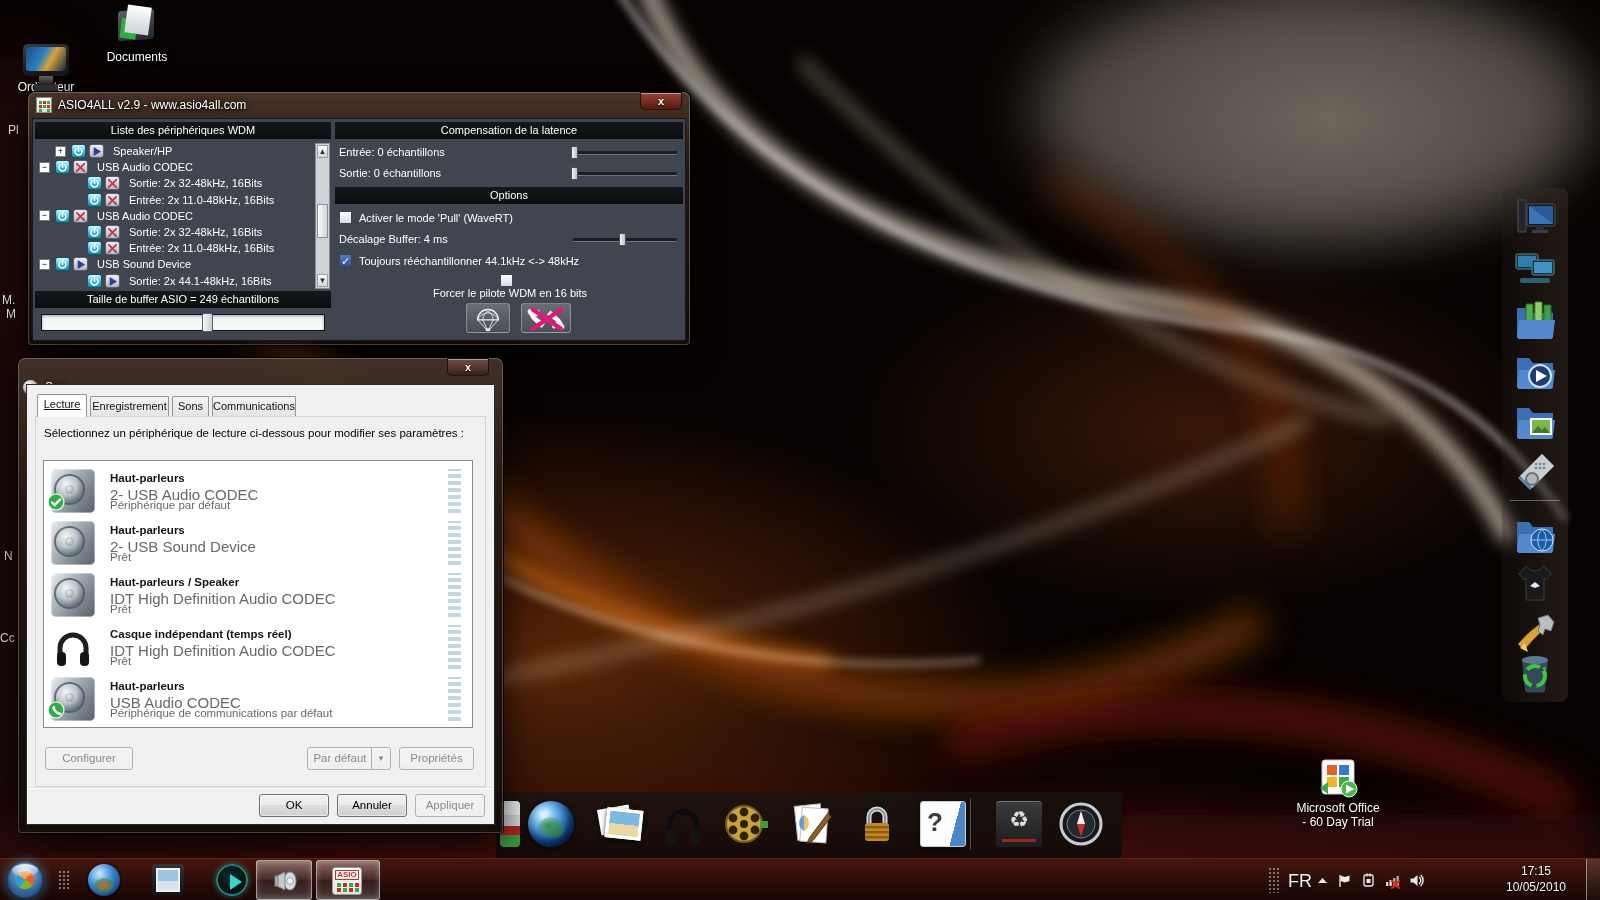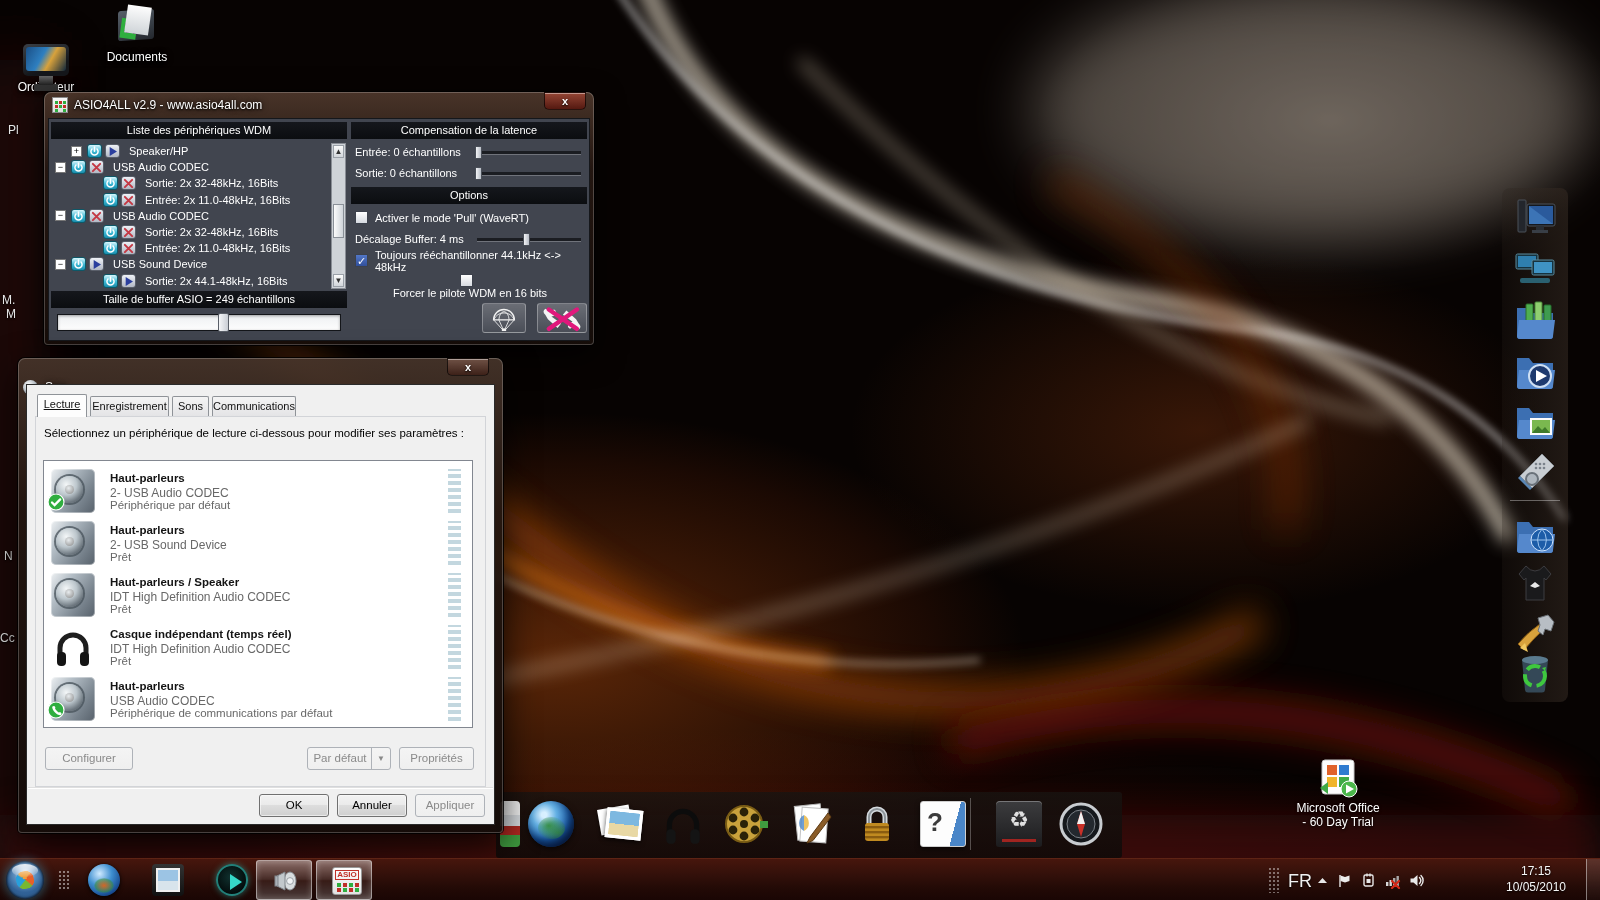--- a/index.html
+++ b/index.html
@@ -105,21 +105,21 @@
   #tray-grip { position:absolute; left:-2px; top:8px; width:12px; height:26px;
     background-image:radial-gradient(circle, rgba(255,255,255,.4) 1px, transparent 1.4px); background-size:4px 4px; }
   .tray-lang { position:absolute; top:12px; color:#f0f0f0; font-size:18px; text-shadow:0 1px 2px #000; }
   .tray-ic { position:absolute; top:13px; width:17px; height:17px; }
   #tray-clock { position:absolute; right:24px; top:4px; width:80px; text-align:center; color:#f5f5f5; font-size:12px;
     line-height:16px; text-shadow:0 1px 2px #000; }
   #show-desktop { position:absolute; right:0; top:0; width:14px; height:42px; border-left:1px solid rgba(255,255,255,.45);
     background:linear-gradient(rgba(255,255,255,.12), rgba(255,255,255,.02)); }
 
   
-  #asio-win { position:absolute; left:44px; top:92px; width:550px; height:253px; border-radius:7px 7px 4px 4px;
+  #asio-win { position:absolute; left:28px; top:92px; width:662px; height:253px; border-radius:7px 7px 4px 4px;
     background:linear-gradient(rgba(78,56,44,.92), rgba(38,24,18,.92) 30%, rgba(22,13,9,.94));
     box-shadow:0 0 0 1px rgba(0,0,0,.85), inset 0 0 0 1px rgba(255,255,255,.22), 0 10px 30px rgba(0,0,0,.75); }
   #asio-title { position:absolute; left:0; top:0; right:0; height:26px; display:flex; align-items:center; padding-left:8px;
     color:#fff; font-size:12px; text-shadow:0 0 6px #000, 0 1px 2px #000; }
   .asio-logo16 { width:16px; height:16px; margin-right:6px; background:linear-gradient(#f8f8f8,#ddd); border:1px solid #888; position:relative; }
   .asio-logo16::after { content:""; position:absolute; left:2px; top:3px; width:3px; height:3px; background:#2fae3f;
     box-shadow:4px 0 #c03028, 8px 0 #2fae3f, 0 4px #c03028, 4px 4px #2fae3f, 8px 4px #c03028, 0 8px #2fae3f, 8px 8px #2fae3f; }
   .close-btn { position:absolute; top:0; width:42px; height:18px; border-radius:0 0 5px 5px;
     background:linear-gradient(rgba(190,80,60,.65), rgba(90,20,12,.8)); border:1px solid rgba(0,0,0,.7);
     box-shadow:inset 0 1px 0 rgba(255,255,255,.45); color:#fff; font-size:11px; font-weight:bold; text-align:center; line-height:16px;
@@ -179,21 +179,21 @@
   .snd-row .dev-glyph { position:absolute; left:7px; top:4px; width:44px; height:44px; }
   .dev-speaker { border-radius:5px; background:linear-gradient(125deg, #eef1f3 0%, #b4bec6 30%, #77828c 72%, #57616b 100%);
     box-shadow:inset 0 0 0 1px rgba(255,255,255,.4); position:relative; }
   .dev-speaker::before { content:""; position:absolute; left:5px; top:7px; width:27px; height:27px; border-radius:50%;
     background:radial-gradient(circle at 38% 32%, #f4f7f8, #bcc6cc 42%, #6e7880 72%, #3e464e 100%);
     box-shadow:0 0 0 2px rgba(70,80,88,.75); }
   .dev-speaker::after { content:""; position:absolute; left:14px; top:16px; width:9px; height:9px; border-radius:50%;
     background:radial-gradient(circle at 40% 35%, #e8ecee, #888); }
   .dev-badge { position:absolute; left:3px; top:28px; width:18px; height:18px; }
   .snd-name { position:absolute; left:66px; top:7px; font-size:11.5px; font-weight:700; color:#141414; }
-  .snd-desc { position:absolute; left:66px; top:21px; font-size:12px; color:#686868; }
+  .snd-desc { position:absolute; left:66px; top:21px; font-size:15px; color:#686868; }
   .snd-status { position:absolute; left:66px; top:34px; font-size:11.5px; color:#686868; }
   .snd-meter { position:absolute; right:11px; top:4px; width:13px; height:44px;
     background:repeating-linear-gradient(to top, #c3d7df 0 4px, rgba(0,0,0,0) 4px 7px); }
   .w7-btn { position:absolute; height:23px; border:1px solid #707070; border-radius:3px; font-size:11.5px; color:#000;
     text-align:center; line-height:21px;
     background:linear-gradient(#f2f2f2, #ebebeb 45%, #dddddd 50%, #cfcfcf); box-shadow:inset 0 0 0 1px rgba(252,252,252,.6); }
   .w7-btn.disabled { border-color:#aeb2b8; color:#8a8a8a; background:linear-gradient(#f4f4f4,#efefef); box-shadow:none; }
   .split-arrow { position:absolute; right:0; top:0; bottom:0; width:19px; border-left:1px solid #aeb2b8; color:#8a8a8a;
     font-size:8px; line-height:21px; }
   #son-sep { position:absolute; left:1px; right:1px; top:402px; height:1px; background:#dfdfdf; box-shadow:0 1px 0 #fff; }
@@ -719,21 +719,21 @@
         <div class="icon-box ic-playapp"></div>
       </div>
     <div class="tb-winbtn" style="left:256px; width:56px;">
       <svg style="position:absolute;left:14px;top:6px;" width="28" height="28" viewBox="0 0 28 28">
         <ellipse cx="19" cy="14" rx="6" ry="9" fill="#d8dcde" stroke="#8a9096"></ellipse>
         <path d="M6 9 L14 5 L14 23 L6 19 Z" fill="#c2c8cc" stroke="#80868c"></path>
         <rect x="4" y="9" width="3" height="10" fill="#aab0b6" stroke="#80868c"></rect>
         <circle cx="19" cy="14" r="3.4" fill="#f0f2f4" stroke="#9aa0a6"></circle>
       </svg>
     </div>
-    <div class="tb-winbtn" style="left:316px; width:56px;">
+    <div class="tb-winbtn" style="left:316px; width:64px;">
       <div class="ic-asiobtn" style="position:absolute; left:15px; top:6px; width:30px; height:28px;">
         <div class="a-top">ASIO</div>
         <div class="a-px"></div>
       </div>
     </div>
     <div id="tray" style="width:330px;">
       <div id="tray-grip"></div>
       <span class="tray-lang" style="left:18px;">FR</span>
       <div id="tray-icons">
           <div class="tray-ic" style="left: 44px;"><svg viewBox="0 0 17 17">

